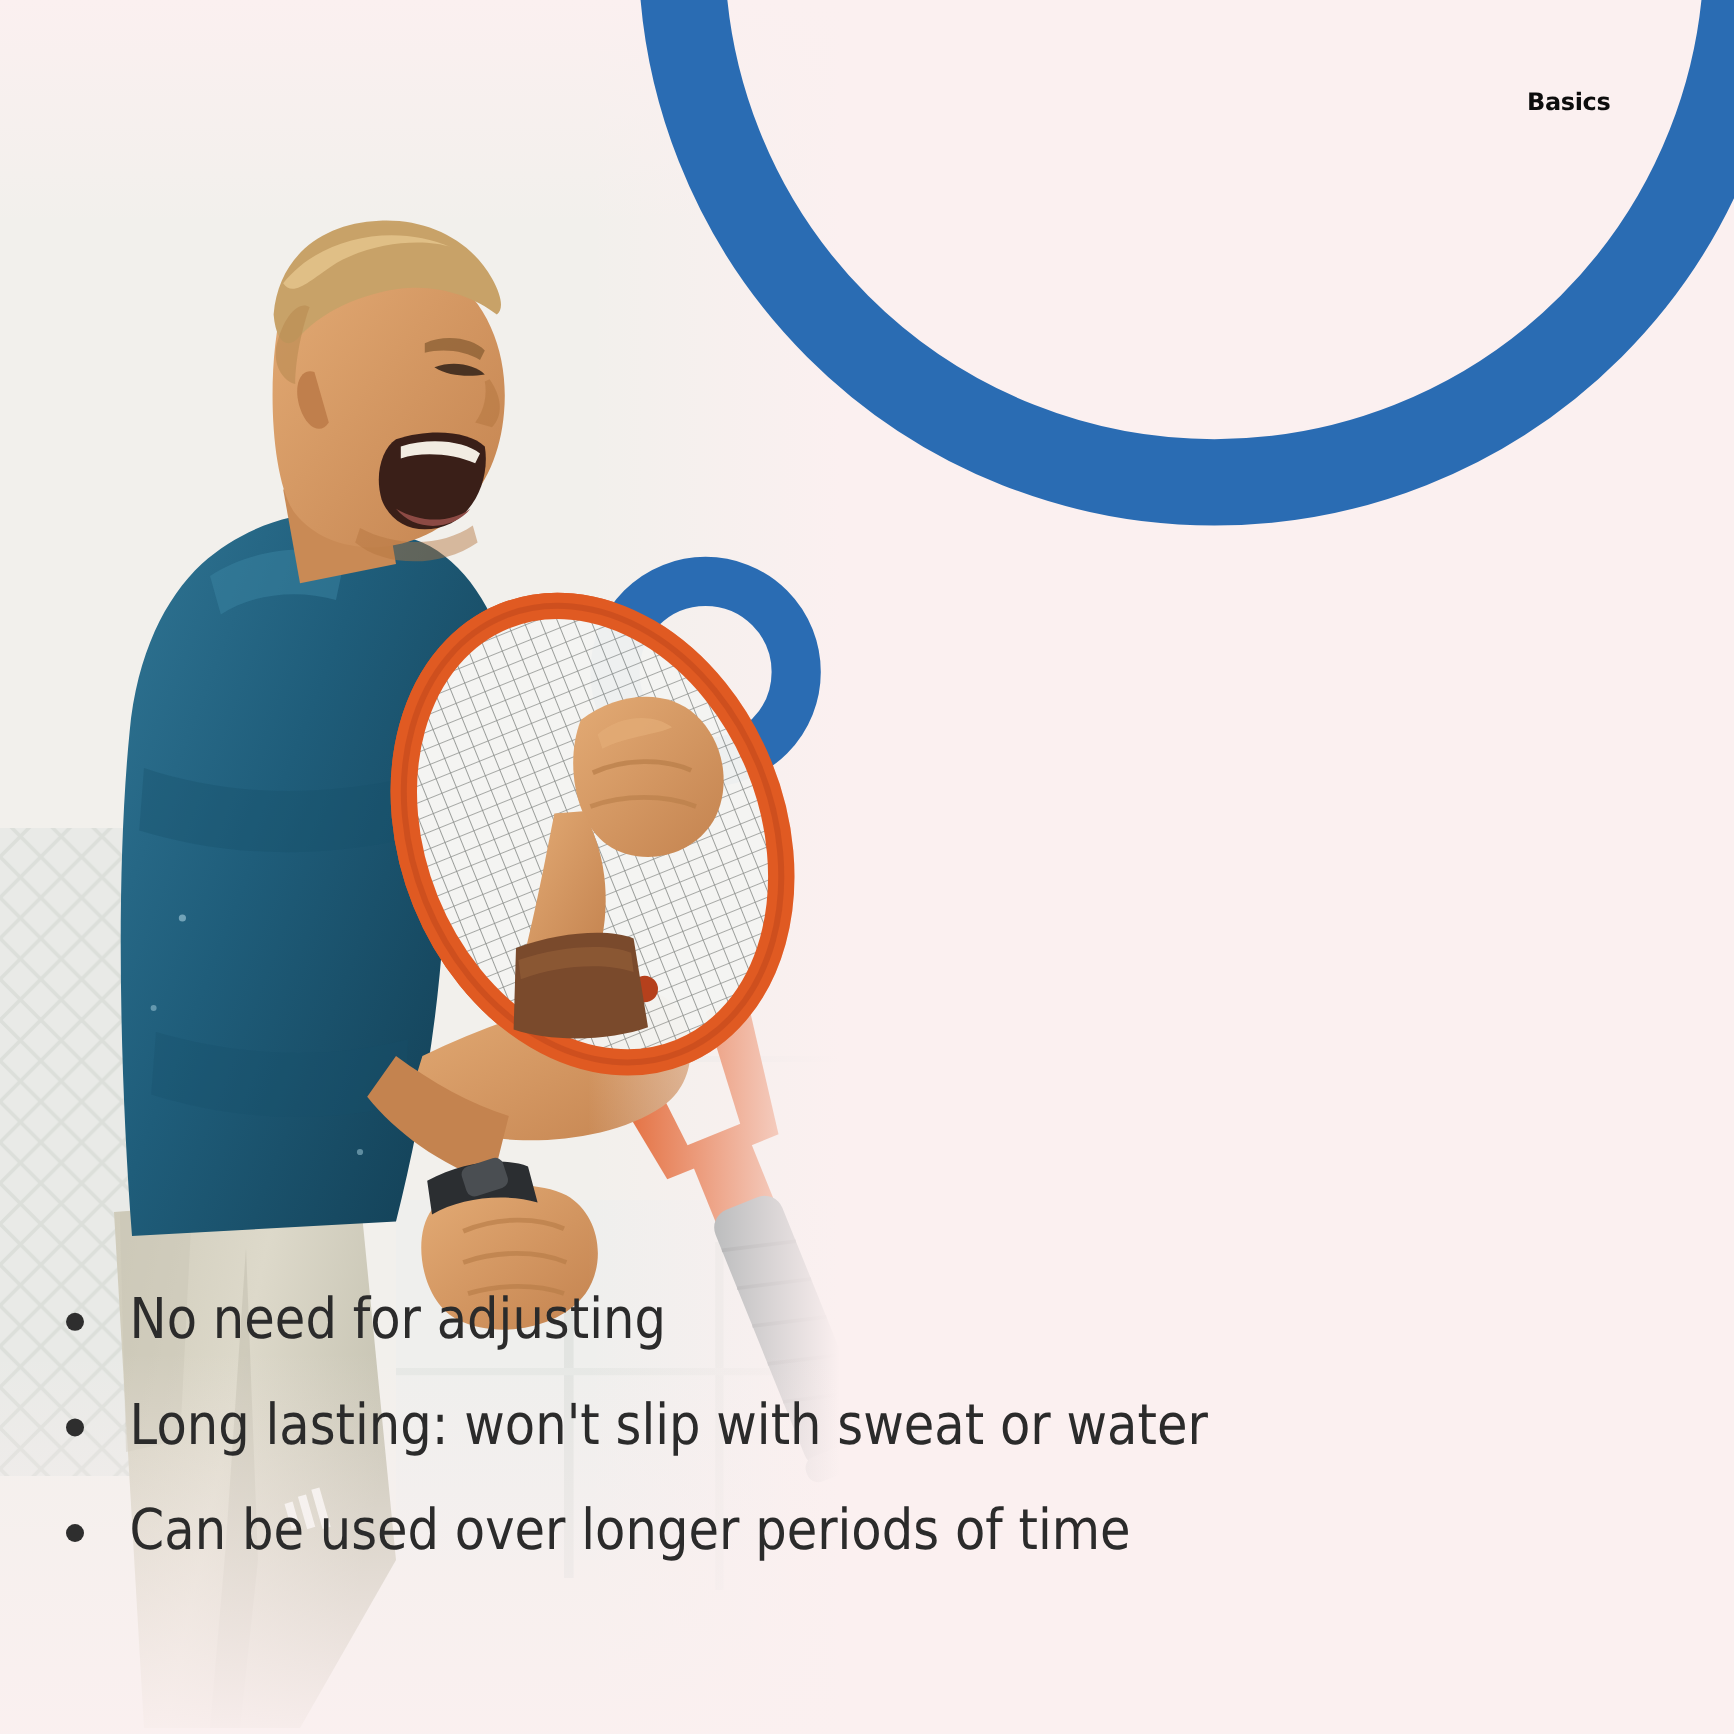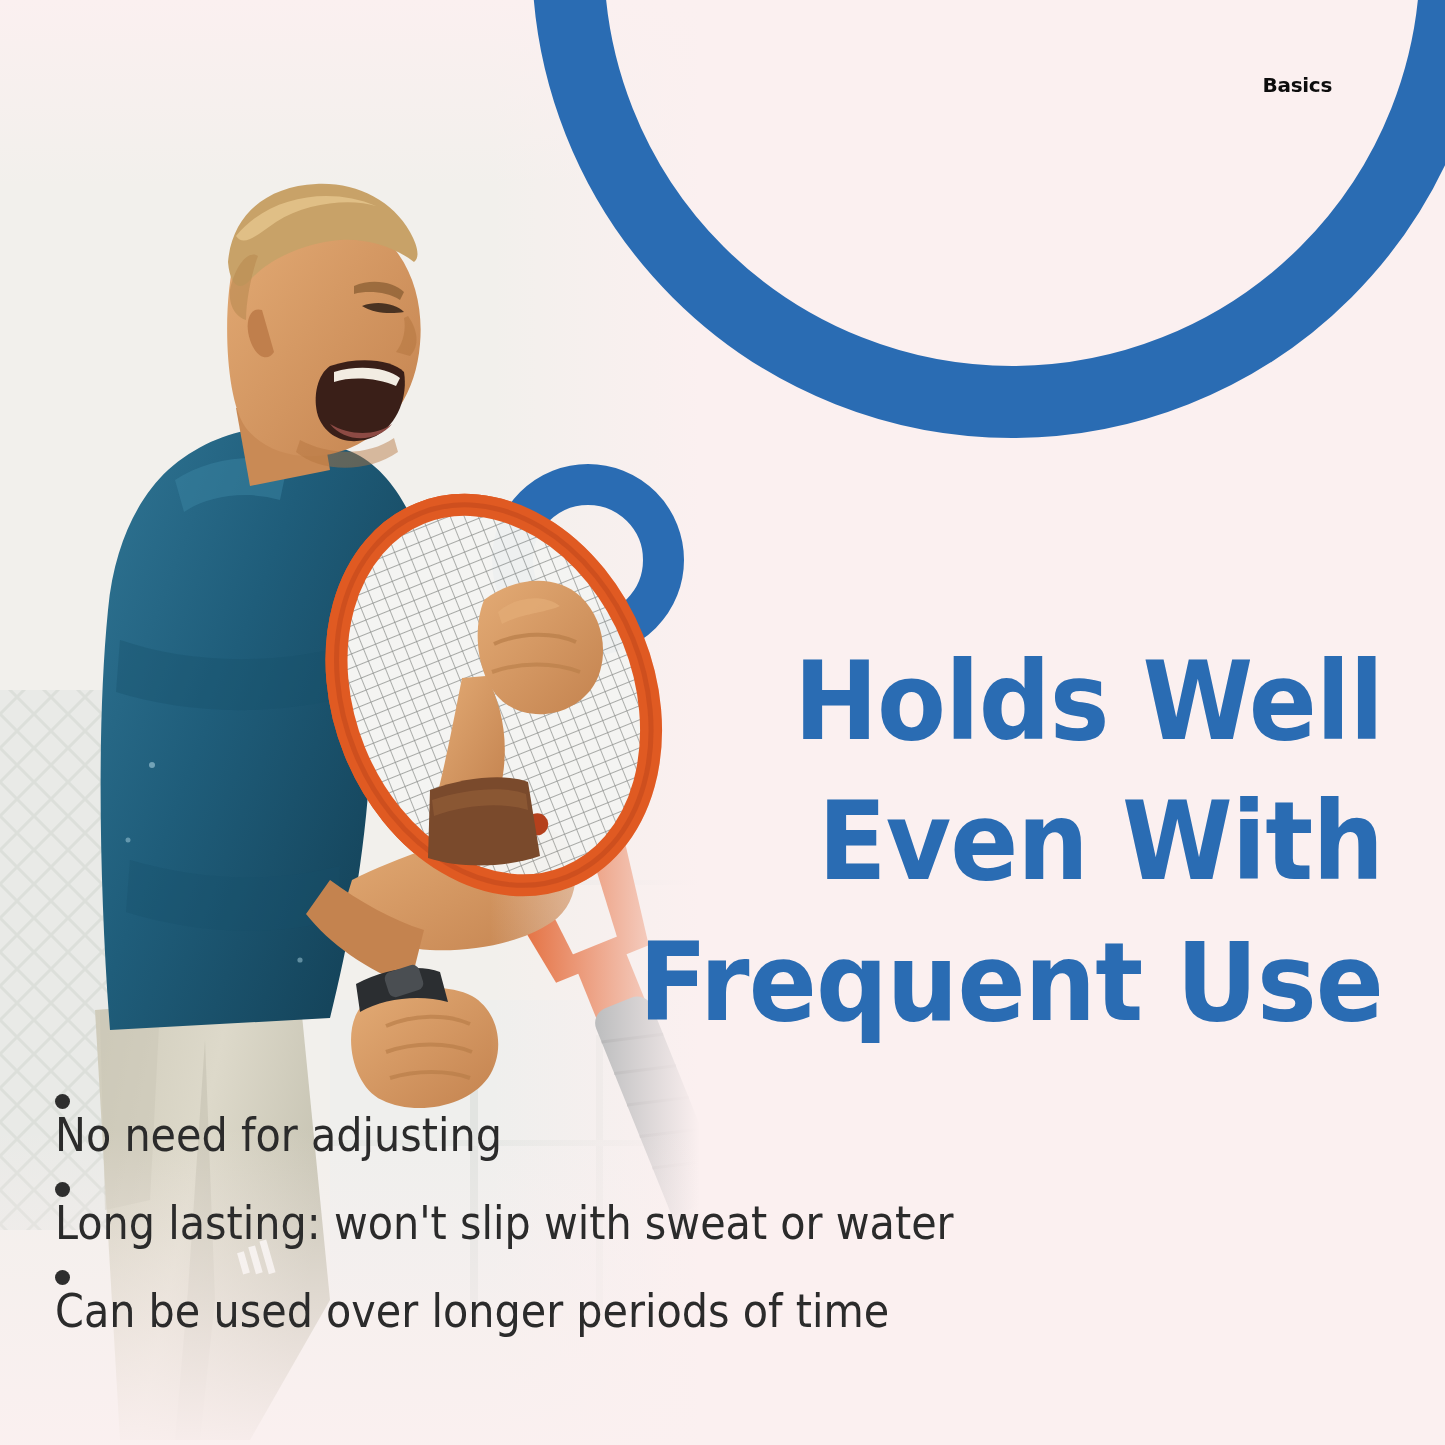--- a/index.html
+++ b/index.html
@@ -55,21 +55,21 @@
     color: #23c6cf;
   }
   .logo-sub {
     font-family: "DejaVu Sans", sans-serif;
     font-size: 20px;
     font-weight: bold;
     letter-spacing: -0.3px;
     color: #0d0d0d;
     display: block;
     margin-top: 7px;
-    margin-right: 18px;
+    margin-right: 8px;
   }
 
   
   .headline {
     position: absolute;
     right: 62px;
     top: 632px;
     width: 840px;
     text-align: right;
     color: #2a6cb3;
@@ -90,21 +90,20 @@
   .bullets {
     position: absolute;
     left: 55px;
     top: 1074px;
     width: 1340px;
   }
   .bullet-row {
     display: flex;
     align-items: flex-start;
     height: 88px;
-    flex-direction: column;
   }
   .bullet-dot {
     width: 15px;
     height: 15px;
     border-radius: 50%;
     background: #2e2e2e;
     margin-top: 20px;
     margin-right: 38px;
     flex: 0 0 auto;
   }
@@ -361,25 +360,20 @@
       <path d="M486 676 C 504 708, 510 748, 500 790 L 436 800 C 448 752, 456 708, 462 678 Z" fill="url(#skinGrad2)"></path>
       <path d="M430 790 C 468 776, 508 774, 528 782 L 540 856 C 512 866, 464 870, 428 858 Z" fill="#7a4a2c"></path>
       <path d="M432 800 C 468 788, 506 786, 526 794 L 528 810 C 504 802, 466 804, 434 816 Z" fill="#8f5a36" opacity="0.8"></path>
     </g>
   </svg>
 
   <div class="logo">
     <span class="logo-sub">Basics</span>
   </div>
 
-  <div class="headline">
-    <span class="hl-line">Holds Well</span>
-    <span class="hl-line">Even With</span>
-    <span class="hl-line">Frequent Use</span>
-  </div>
 
   <div class="bullets">
     <div class="bullet-row">
       <span class="bullet-dot"></span>
       <span class="bullet-text">No need for adjusting</span>
     </div>
     <div class="bullet-row">
       <span class="bullet-dot"></span>
       <span class="bullet-text">Long lasting: won't slip with sweat or water</span>
     </div>

